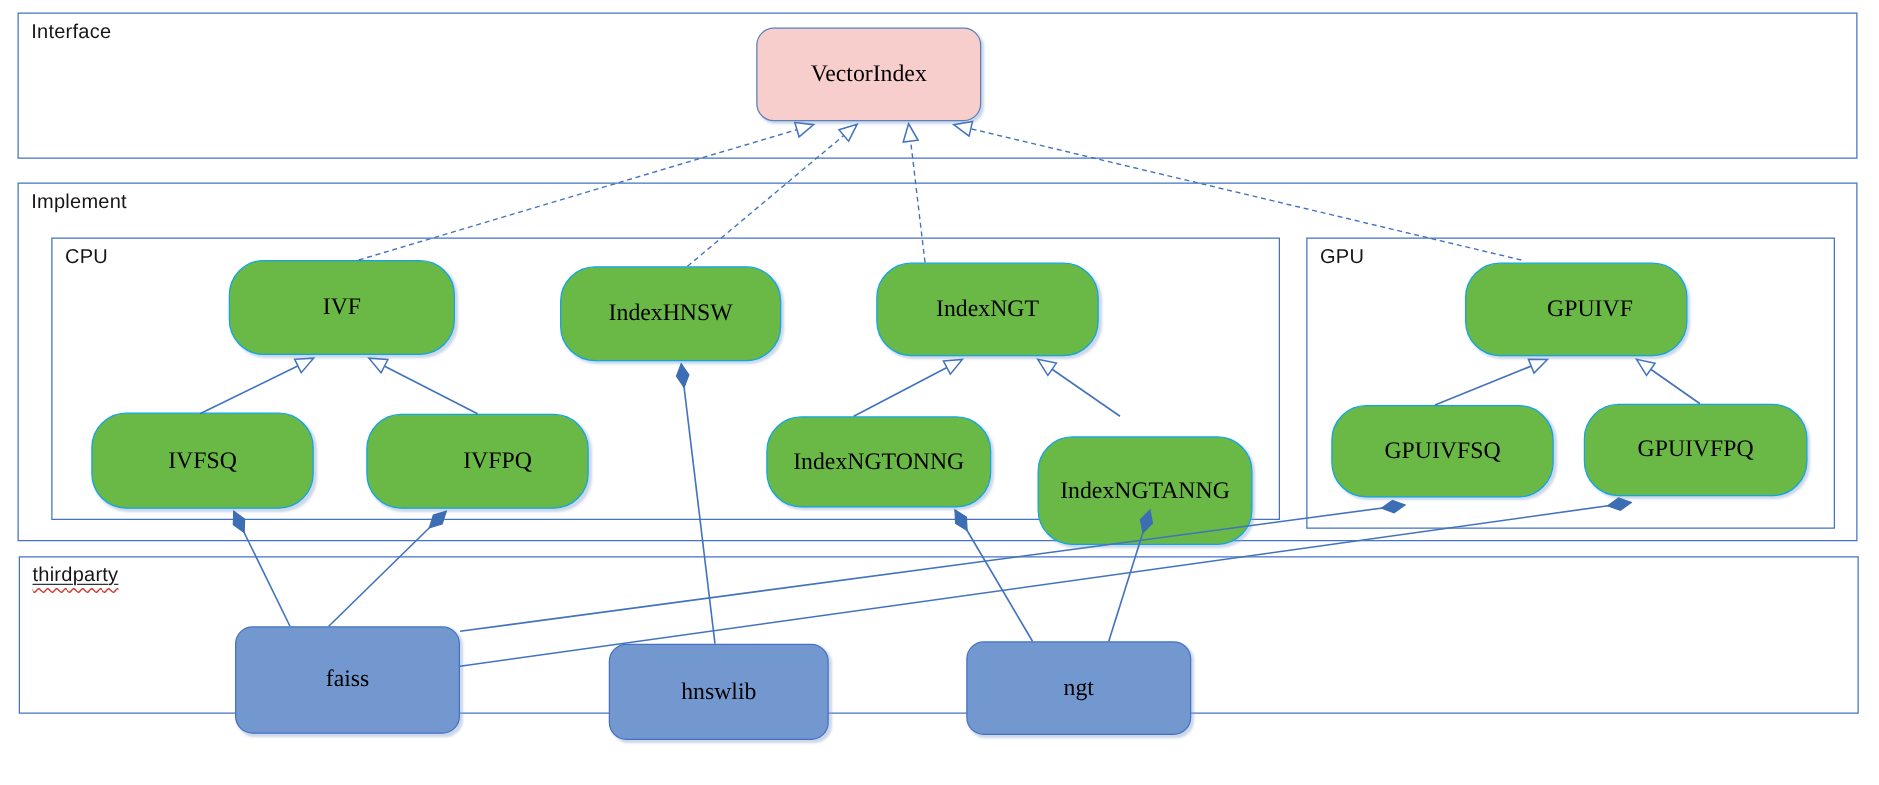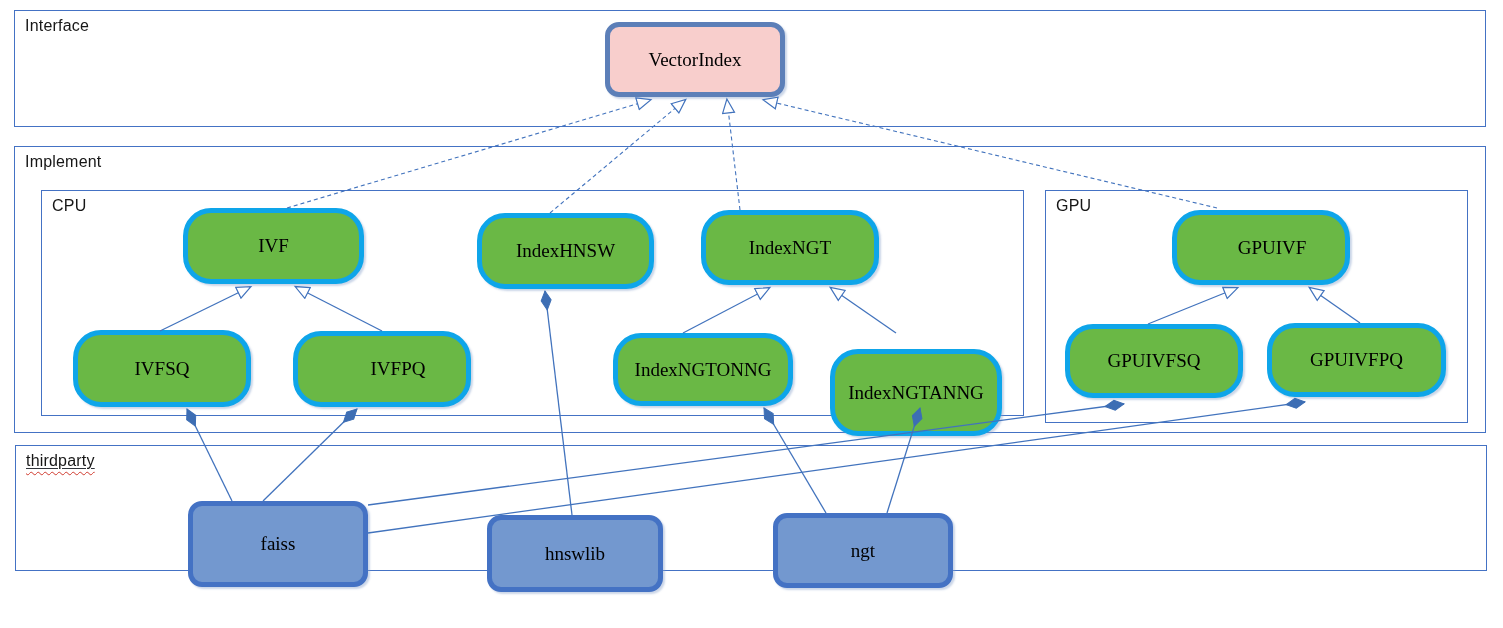--- a/index.html
+++ b/index.html
@@ -12,21 +12,21 @@
     box-sizing:border-box;
   }
   .clabel {
     position:absolute; top:6px; left:10px; font-size:16px; color:#161616;
     letter-spacing:0.2px; white-space:nowrap;
   }
   .wavy  { text-decoration: underline wavy #d03b2f; text-underline-offset:5px; text-decoration-thickness:1px; }
   .solid-ul { text-decoration: underline solid #30343a; text-underline-offset:2px; text-decoration-thickness:1px; }
   .node {
     position:absolute; box-sizing:border-box;
-    border:5px solid #0ea5e9; border-radius:14px;
+    border:1px solid #0ea5e9; border-radius:14px;
     display:flex; align-items:center; justify-content:center;
     font-family:"Liberation Serif", serif; font-size:19px; color:#000;
     box-shadow:2px 2px 2px rgba(140,165,205,0.45);
     text-align:center; white-space:nowrap;
   }
   .node.green { background:#6ab845;border-radius:28px; }
   .node.pink  { background:#f8cecc; border-color:#5c7fb8; }
   .node.blue  { background:#7398cf; border-color:#4472c4; }
   svg.edges { position:absolute; left:0; top:0; pointer-events:none; }
   svg.edges line { stroke:#4273bd; stroke-width:1.3; }
@@ -58,21 +58,21 @@
   </div>
 
   <div class="node pink" style="left:605px; top:22px; width:180px; height:75px;">
     <span>VectorIndex</span>
   </div>
 
   <div class="node green" style="left:183px; top:208px; width:181px; height:76px;">
     <span>IVF</span>
   </div>
 
-  <div class="node green" style="left:477px; top:213px; width:177px; height:76px;">
+  <div class="node green" style="left:448px; top:213px; width:177px; height:76px;">
     <span>IndexHNSW</span>
   </div>
 
   <div class="node green" style="left:701px; top:210px; width:178px; height:75px;">
     <span>IndexNGT</span>
   </div>
 
   <div class="node green" style="left:73px; top:330px; width:178px; height:77px;">
     <span>IVFSQ</span>
   </div>

